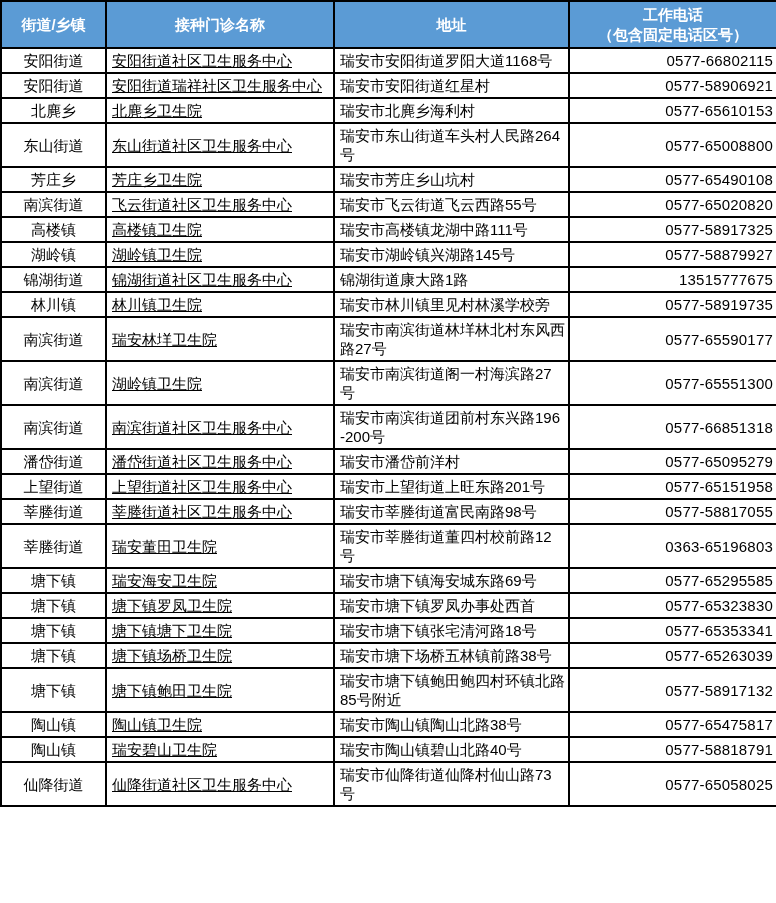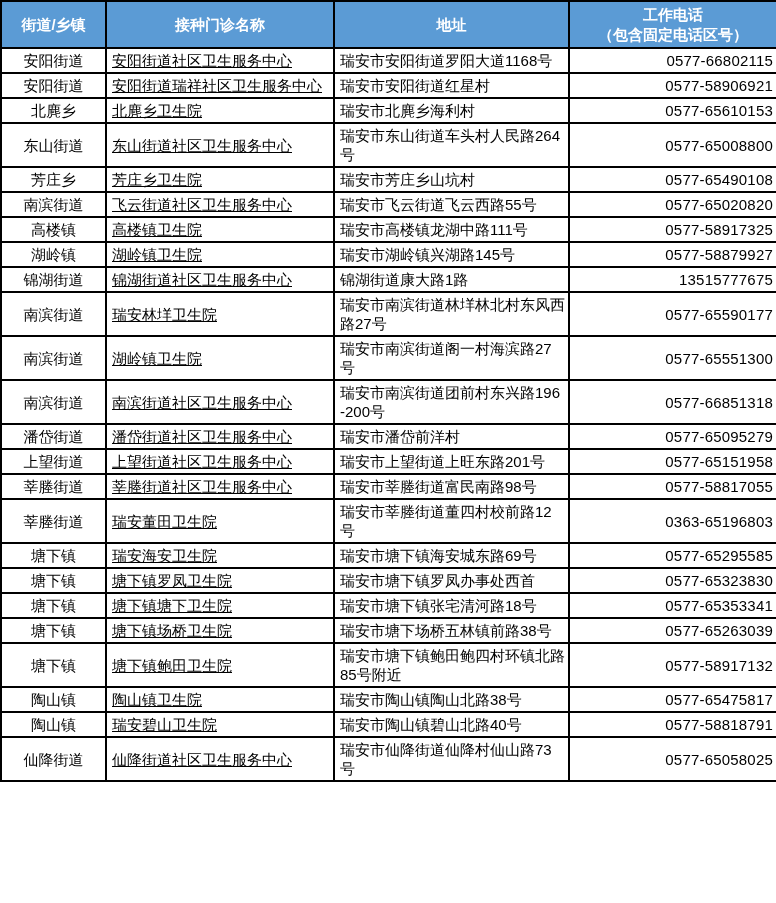--- a/index.html
+++ b/index.html
@@ -134,20 +134,26 @@
     <td class="c4">0577-58879927</td>
   </tr>
 
   <tr>
     <td class="c1">锦湖街道</td>
     <td class="c2">锦湖街道社区卫生服务中心</td>
     <td class="c3">锦湖街道康大路1路</td>
     <td class="c4">13515777675</td>
   </tr>
 
+  <tr>
+    <td class="c1">林川镇</td>
+    <td class="c2">林川镇卫生院</td>
+    <td class="c3">瑞安市林川镇里见村林溪学校旁</td>
+    <td class="c4">0577-58919735</td>
+  </tr>
 
 
   <tr>
     <td class="c1">南滨街道</td>
     <td class="c2">瑞安林垟卫生院</td>
     <td class="c3">瑞安市南滨街道林垟林北村东风西路27号</td>
     <td class="c4">0577-65590177</td>
   </tr>
 
   <tr>

